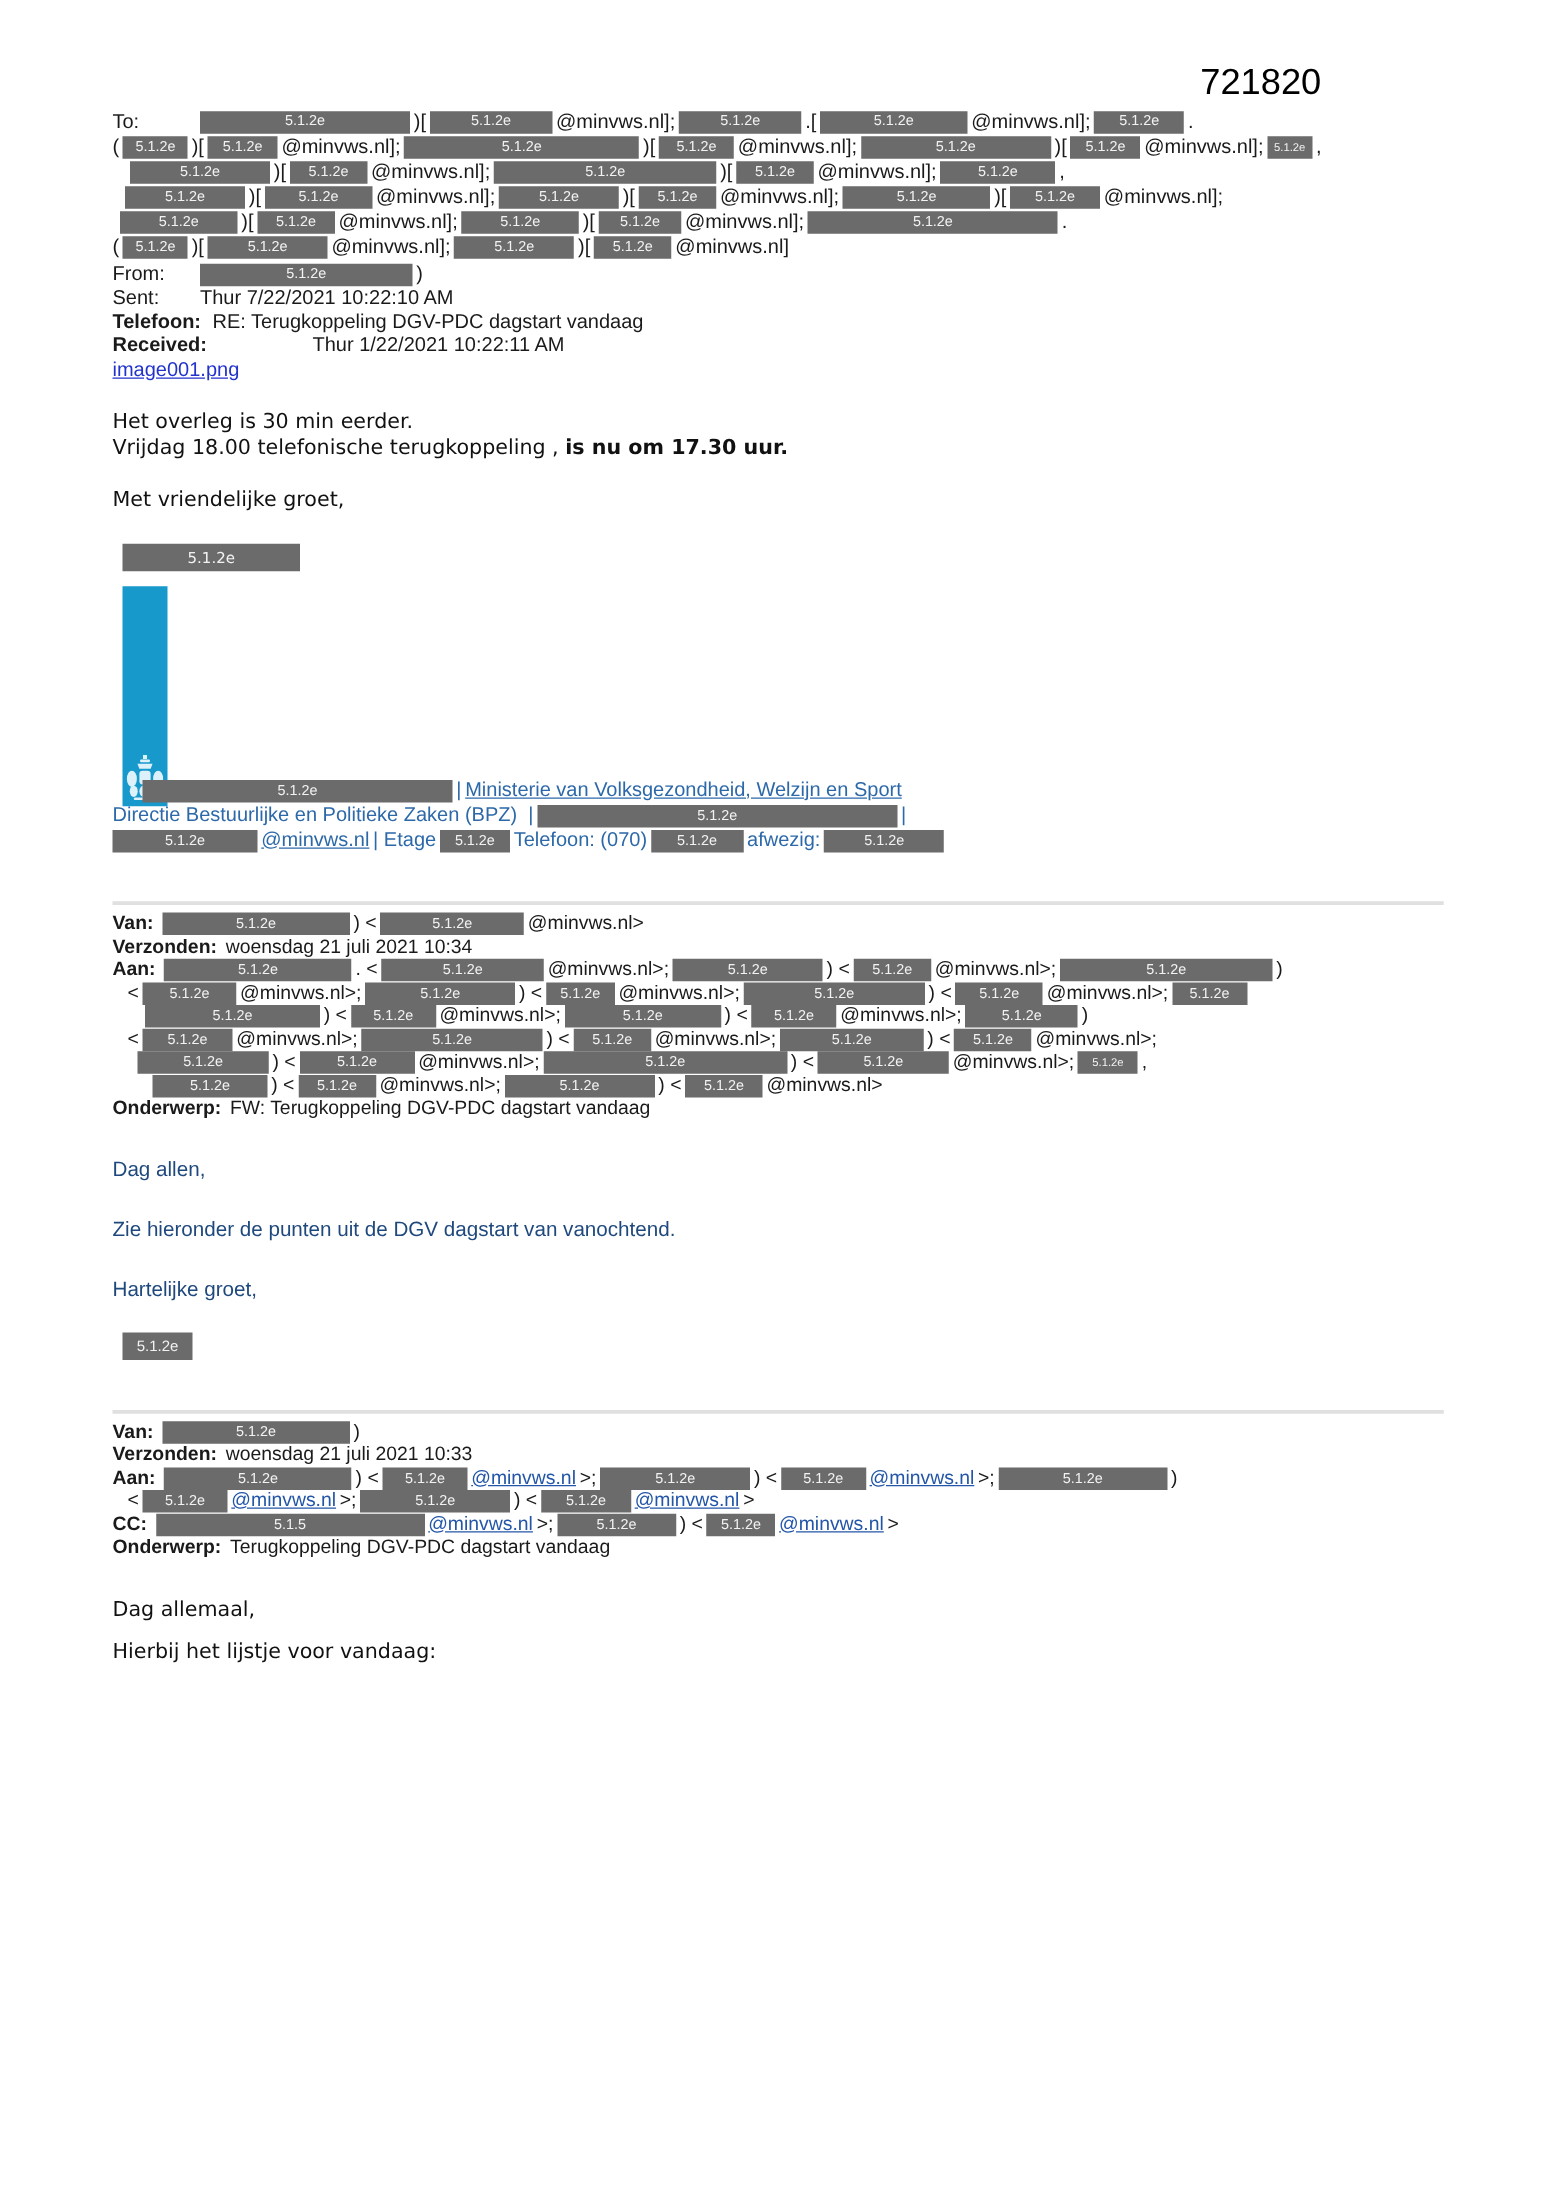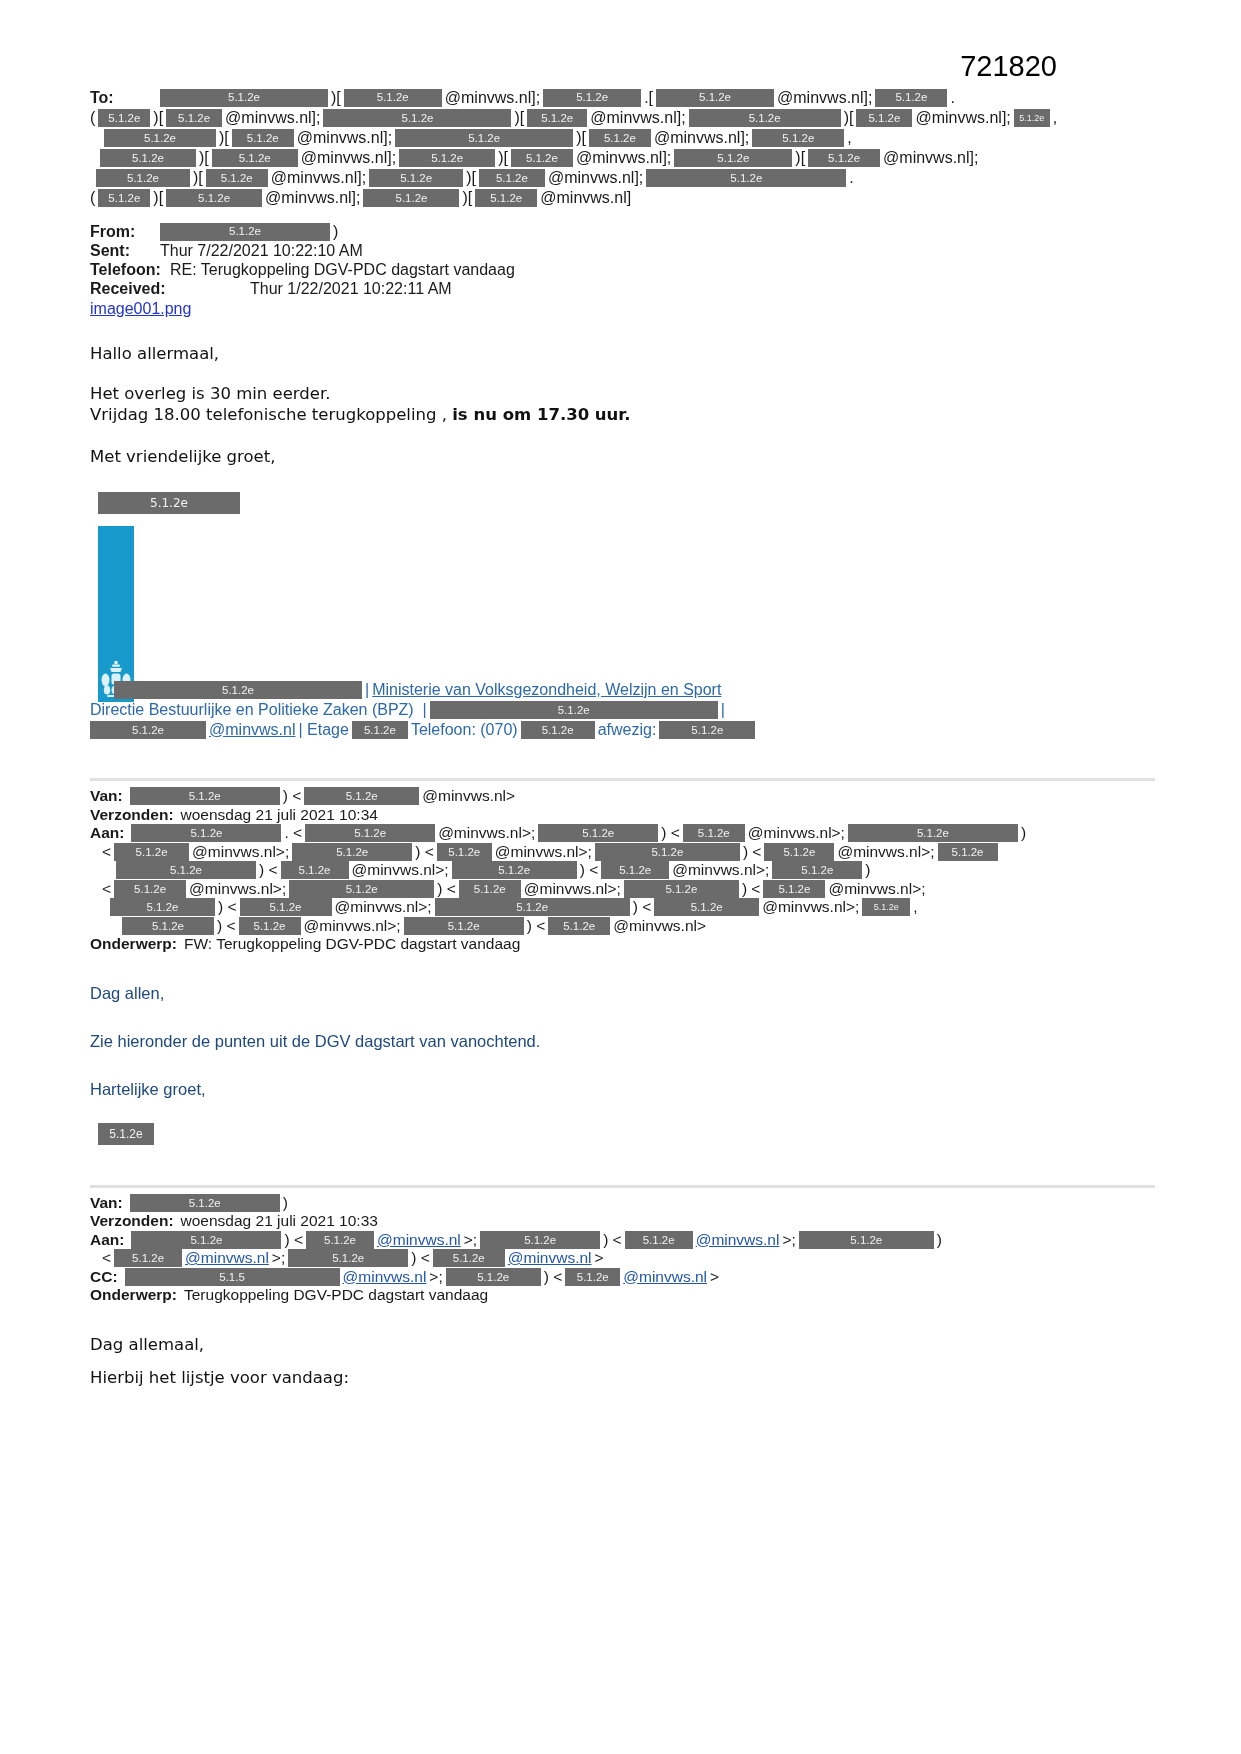--- a/index.html
+++ b/index.html
@@ -14,21 +14,21 @@
   .tok-line { margin-bottom:1px; min-height:19px; font-size:16px; }
   .chip { display:inline-flex; align-items:center; justify-content:center; flex:none;
           background:#6b6b6b; color:#f2f2f2; font-size:11.5px; height:18px; }
   .chip-small { font-size:9px; }
   .chip-big { height:22px; font-size:12px; }
   .tok { white-space:pre; }
   .lnk { color:#2356a8; text-decoration:underline; white-space:pre; cursor:pointer; }
 
   
   .hrow { display:flex; align-items:center; font-size:16px; line-height:19px; min-height:19px; }
-  .hlabel { font-weight:bold; width:70px; flex:none; }
+  .hlabel { font-weight:normal; width:70px; flex:none; }
   .hlabel-wide { font-weight:bold; width:80px; flex:none; }
   .hval { }
   .hval-indent { margin-left:80px; }
   .filelink { display:inline-block; margin-top:2px; font-size:16px; color:#2233cc;
               text-decoration:underline; cursor:pointer; }
 
   
   .b1 { font-family:"DejaVu Sans", sans-serif; font-size:16.5px; color:#111; }
   .p-greet { margin-top:26px; }
   .p-lines { margin-top:20px; line-height:21px; }
@@ -148,21 +148,21 @@
           <span class="chip" style="width: 52px;">5.1.2e</span>
           <span class="tok">)[</span>
           <span class="chip" style="width: 96px;">5.1.2e</span>
           <span class="tok">@minvws.nl];</span>
           <span class="chip" style="width: 96px;">5.1.2e</span>
           <span class="tok">)[</span>
           <span class="chip" style="width: 62px;">5.1.2e</span>
           <span class="tok">@minvws.nl]</span>
         </div>
 
-      <div class="hrow" style="margin-top:15px">
+      <div class="hrow" style="margin-top:3px">
         <span class="hlabel">From:</span>
         <span class="toks">
             <span class="chip" style="width: 170px;">5.1.2e</span>
             <span class="tok">)</span>
           </span>
       </div>
       <div class="hrow">
         <span class="hlabel">Sent:</span>
         <span class="hval">Thur 7/22/2021 10:22:10 AM</span>
       </div>
@@ -171,21 +171,20 @@
         <span class="hval">RE: Terugkoppeling DGV-PDC dagstart vandaag</span>
       </div>
       <div class="hrow">
         <span class="hlabel-wide">Received:</span>
         <span class="hval hval-indent">Thur 1/22/2021 10:22:11 AM</span>
       </div>
       <a class="filelink">image001.png</a>
     </div>
 
     <div class="b1">
-      <div class="p-greet">Hallo allermaal,</div>
       <div class="p-lines">
         <span>Het overleg is 30 min eerder.</span><br>
         <span>Vrijdag 18.00 telefonische terugkoppeling , </span><b>is nu om 17.30 uur.</b>
       </div>
       <div class="p-close">Met vriendelijke groet,</div>
       <div class="name-chip-row toks" style="margin-left:8px">
           <span class="chip chip-big" style="width: 142px;">5.1.2e</span>
         </div>
     </div>
 

